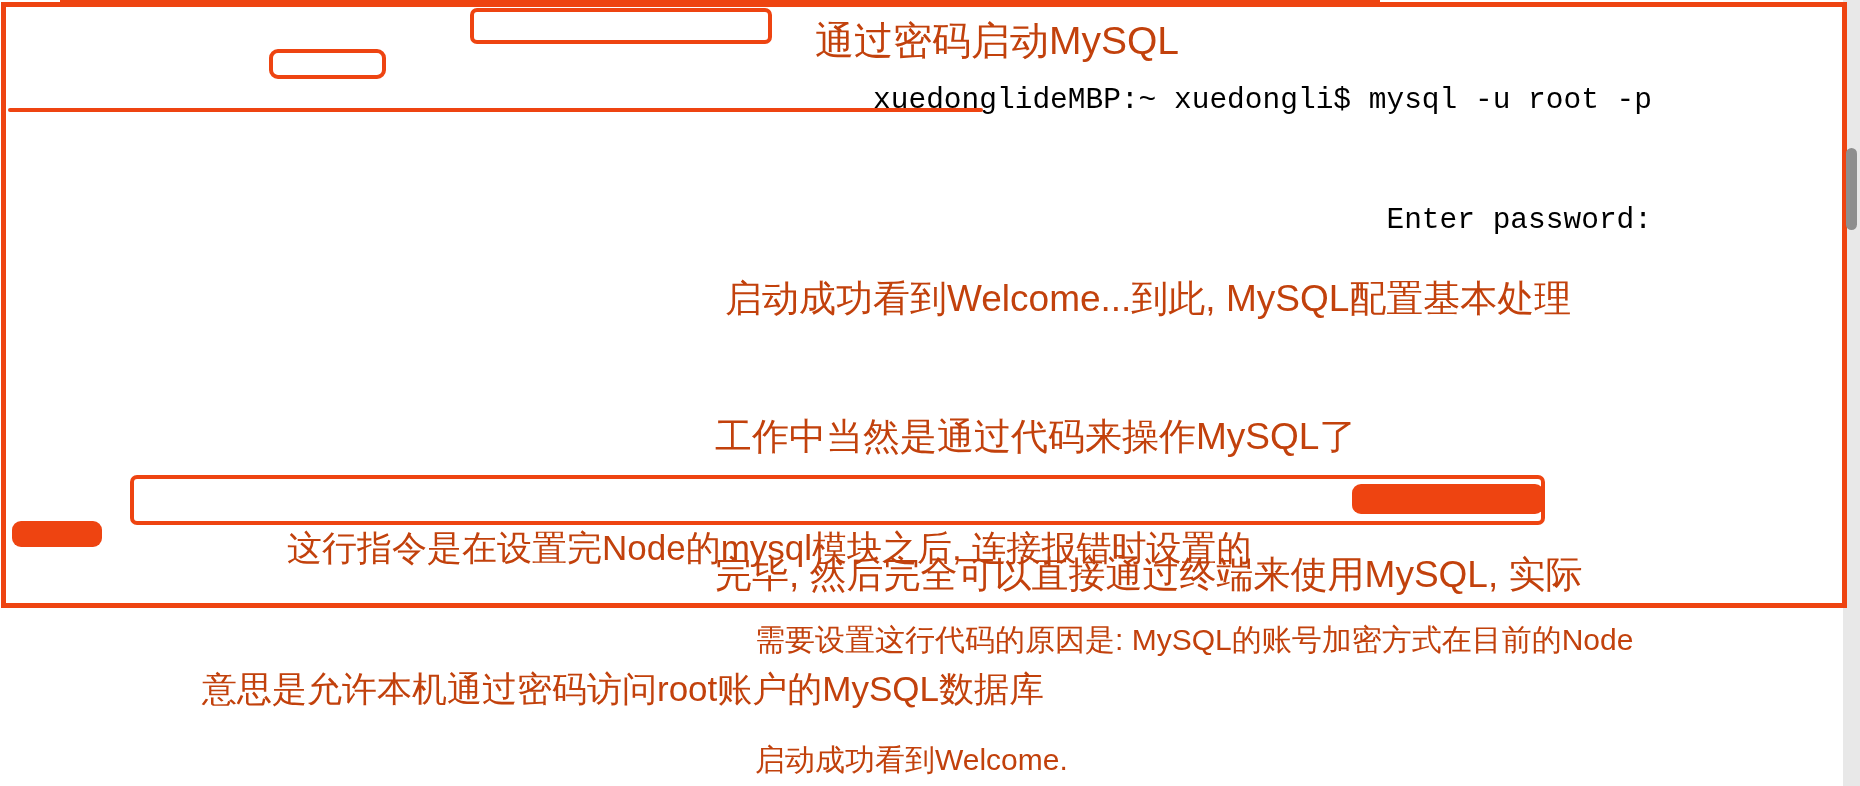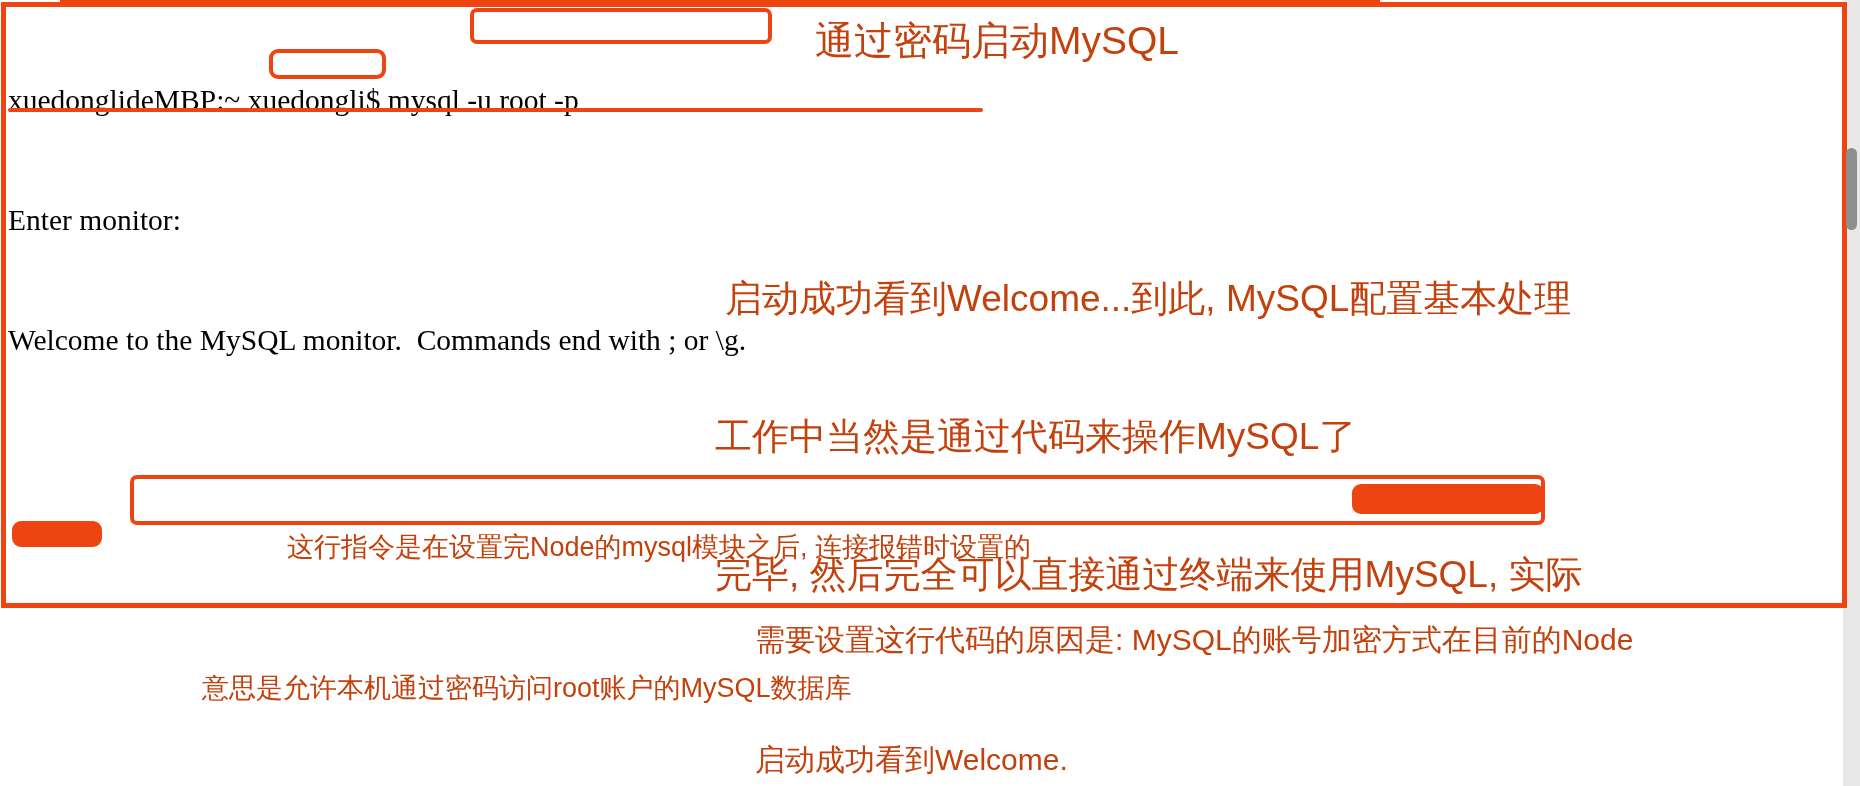--- a/index.html
+++ b/index.html
@@ -12,26 +12,27 @@
     position: relative;
     overflow: hidden;
     font-family: "Liberation Sans", sans-serif;
   }
 
   
   #terminal {
     position: absolute;
     left: 0; top: 0;
     width: 1652px; height: 786px;
-    font-family: Liberation Serif, serif;
+    font-family: Liberation Mono, monospace;
     font-size: 29.5px;
     line-height: 40px;
     color: #000000;
     white-space: pre;
     z-index: 1;
+    text-align: right;
   }
   #terminal .line {
     height: 40px;
     padding-left: 8px;
     white-space: pre;
     overflow: visible;
   }
 
   
   #scrollbar-track {
@@ -99,22 +100,21 @@
     z-index: 3;
   }
 </style>
 </head>
 <body>
 
 <div id="scrollbar-track"></div>
 
 <div id="terminal">
   <div class="line">xuedonglideMBP:~ xuedongli$ mysql -u root -p</div>
-  <div class="line">Enter monitor:</div>
-  <div class="line">Welcome to the MySQL monitor.  Commands end with ; or \g.</div>
+  <div class="line">Enter password:</div>
   <div class="line"></div>
   
   
   
   
   
   
   
   
   
@@ -140,21 +140,21 @@
 <div class="redfill" style="left:12px; top:521px; width:90px; height:26px;"></div>
 
 <div class="ann" style="left:815px; top:14px; font-size:39px;">通过密码启动MySQL</div>
 
 <div class="ann ann-lines" style="left:725px; top:184px; font-size:37px; line-height:46px;">
   <div>启动成功看到Welcome...到此, MySQL配置基本处理</div>
   <div style="margin-left:-10px;">工作中当然是通过代码来操作MySQL了</div>
   <div style="margin-left:-10px;">完毕, 然后完全可以直接通过终端来使用MySQL, 实际</div>
 </div>
 
-<div class="ann ann-lines" style="left:287px; top:430px; font-size:27px; line-height:47px;">
+<div class="ann ann-lines" style="left:287px; top:430px; font-size:35px; line-height:47px;">
   <div>这行指令是在设置完Node的mysql模块之后, 连接报错时设置的</div>
   <div style="margin-left:-85px;">意思是允许本机通过密码访问root账户的MySQL数据库</div>
 </div>
 
 <div class="ann ann-lines" style="left:755px; top:540px; font-size:30px; line-height:40px;">
   <div>需要设置这行代码的原因是: MySQL的账号加密方式在目前的Node</div>
   <div>启动成功看到Welcome.</div>
 </div>
 
 <div id="scrollbar-thumb"></div>

